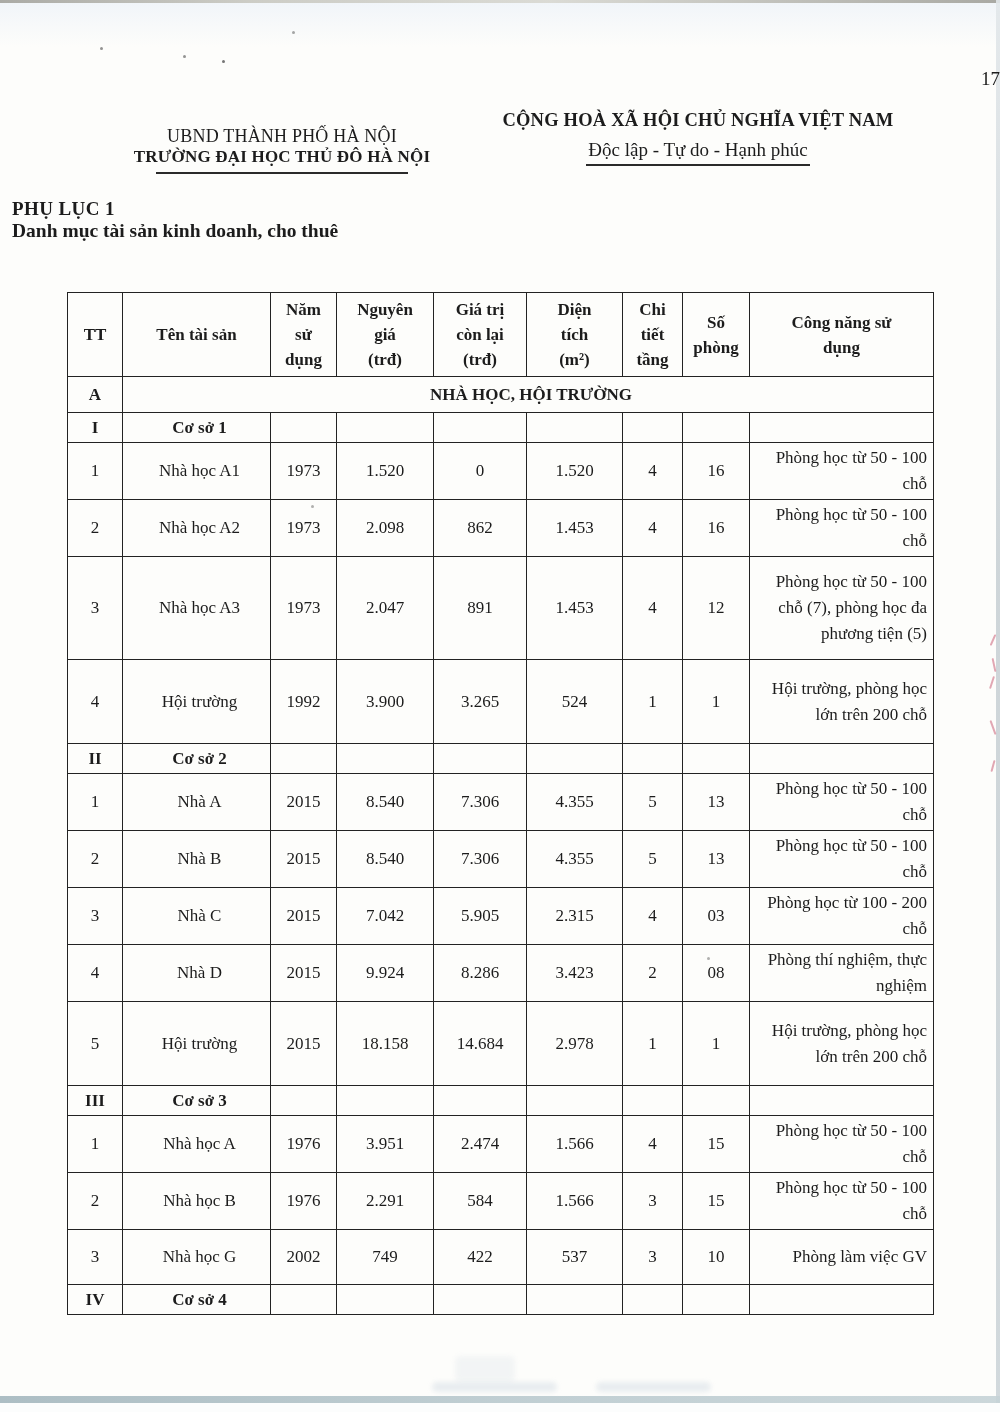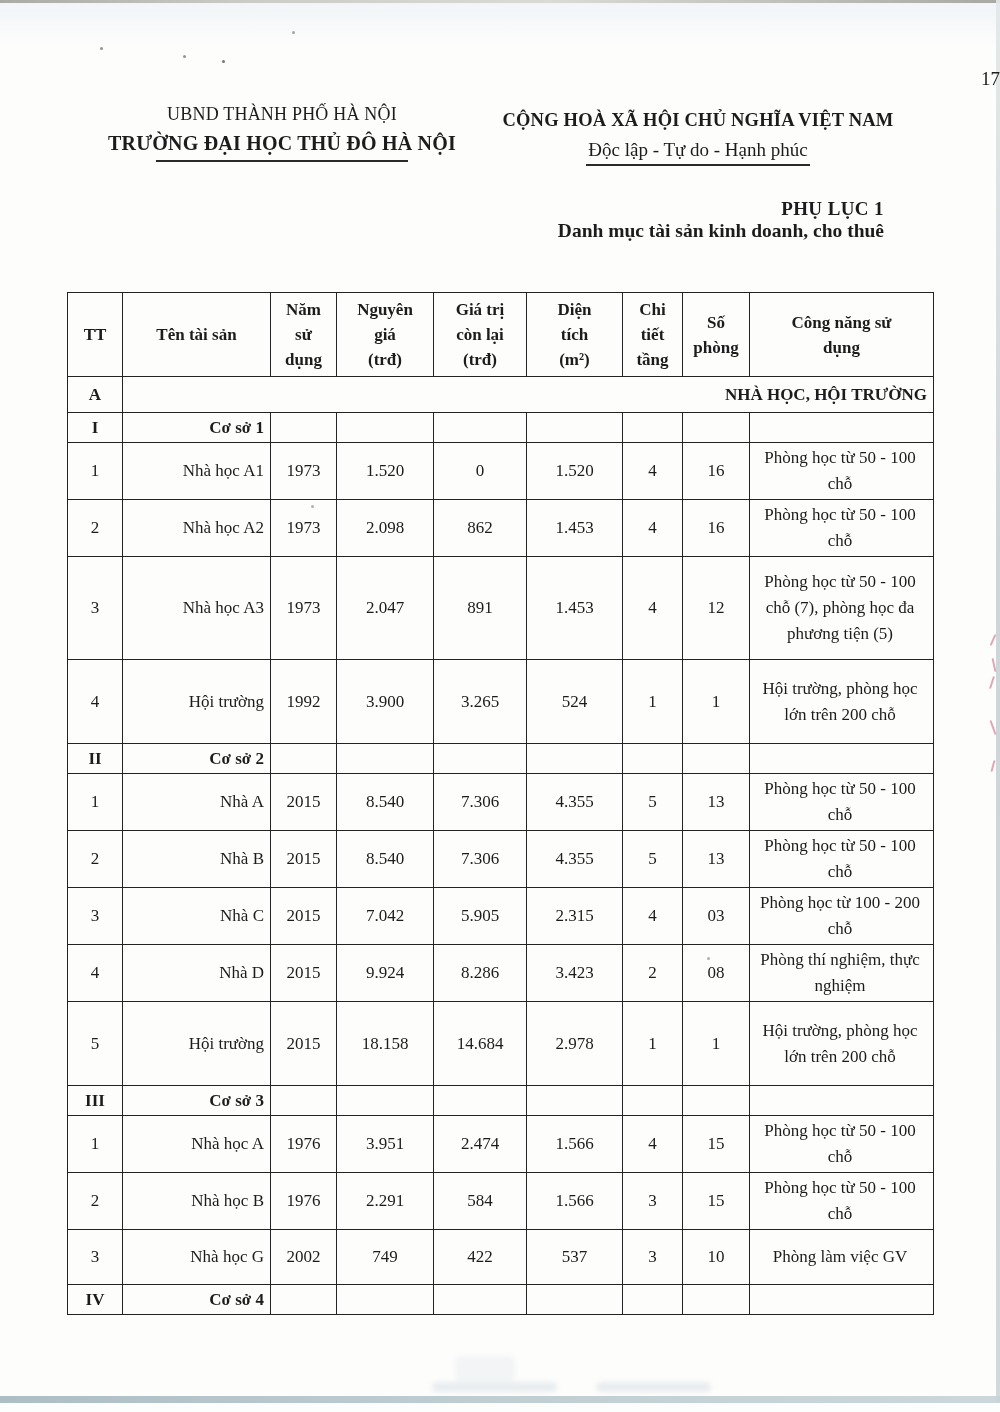--- a/index.html
+++ b/index.html
@@ -25,44 +25,44 @@
     background:#c3cfdb;opacity:.35;filter:blur(2.5px);}
   .smudge.s1{left:432px;top:1382px;width:125px;}
   .smudge.s2{left:596px;top:1382px;width:115px;}
   .smudge.s3{left:455px;top:1356px;width:60px;height:26px;opacity:.18;}
   .speck{position:absolute;width:3px;height:3px;border-radius:50%;background:#3c3c3c;opacity:.55;}
   .pink-mark{position:absolute;width:2px;background:#cf6e84;opacity:.6;border-radius:1px;}
 
   
   .page-number{position:absolute;top:68px;left:0;width:1000px;
     text-align:right;font-size:19px;}
-  .org-block{position:absolute;top:104px;left:88px;width:388px;text-align:center;}
+  .org-block{position:absolute;top:126px;left:88px;width:388px;text-align:center;}
   .org-line1{font-size:18px;letter-spacing:.2px;}
-  .org-line2{font-size:20px;font-weight:bold;margin-top:7px;letter-spacing:.2px;}
+  .org-line2{font-size:17px;font-weight:bold;letter-spacing:.2px;}
   .org-rule{width:252px;border-top:2px solid #2a2a2a;margin:5px auto 0;}
   .nat-block{position:absolute;top:110px;left:472px;width:452px;text-align:center;}
   .nat-line1{font-size:18.5px;font-weight:bold;letter-spacing:.2px;}
   .nat-line2{display:inline-block;font-size:19px;font-weight:normal;margin-top:8px;
     padding:0 2px 3px;border-bottom:2px solid #2a2a2a;}
-  .title-block{position:absolute;top:198px;left:4px;width:880px;text-align:right;}
+  .title-block{position:absolute;top:198px;left:12px;width:880px;text-align:left;}
   .title-1{font-size:19px;font-weight:bold;letter-spacing:.4px;}
   .title-2{font-size:19.5px;font-weight:bold;}
 
   
   table.assets{position:absolute;top:292px;left:67px;width:866px;
     border-collapse:collapse;table-layout:fixed;}
   .assets td,.assets th{border:1.6px solid #232323;vertical-align:middle;
     font-size:17px;padding:2px 6px;overflow:hidden;}
   .assets th{font-weight:bold;text-align:center;white-space:pre-line;
     line-height:25px;padding:4px 2px;}
   .assets tr.head{height:82px;}
   .assets td.tt{text-align:center;}
-  .assets td.name{text-align:right;padding-left:12px;}
+  .assets td.name{text-align:center;padding-left:12px;}
   .assets td.num{text-align:center;}
-  .assets td.usage{text-align:center;padding-left:10px;padding-right:13px;line-height:26px;}
+  .assets td.usage{text-align:right;padding-left:10px;padding-right:6px;line-height:26px;}
   .assets .b{font-weight:bold;}
   .hA{height:36px;} .hS{height:30px;} .h2{height:55px;} .h2a{height:57px;}
   .h3{height:84px;} .h4{height:103px;}
 </style>
 </head>
 <body>
 
 <div class="page">
 
   <div class="top-edge"></div>

